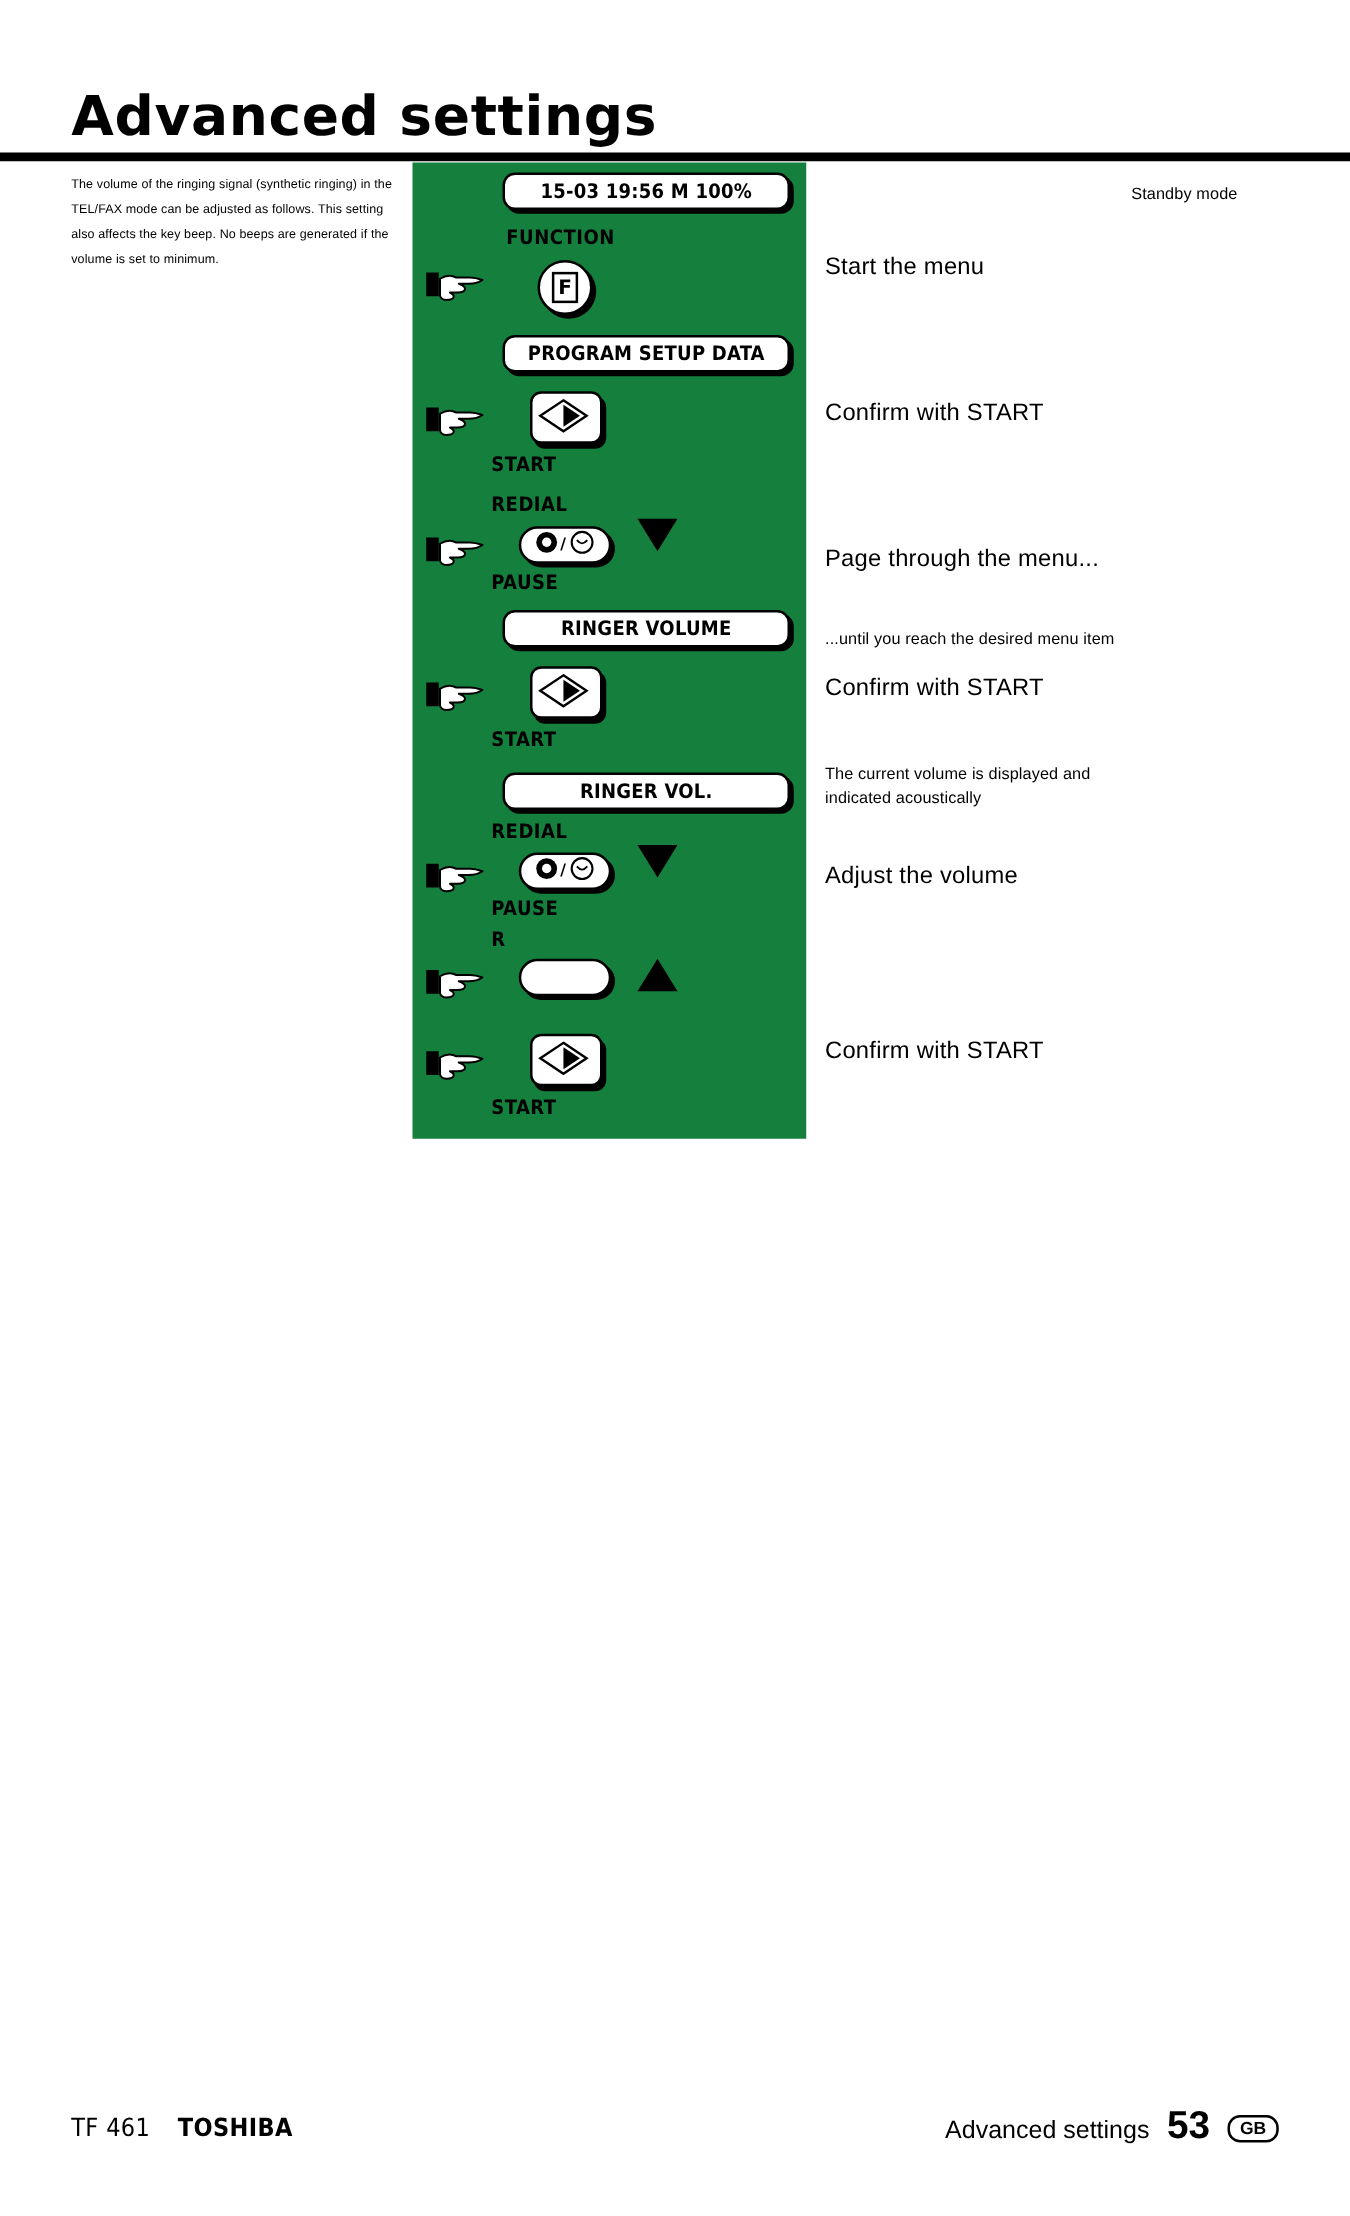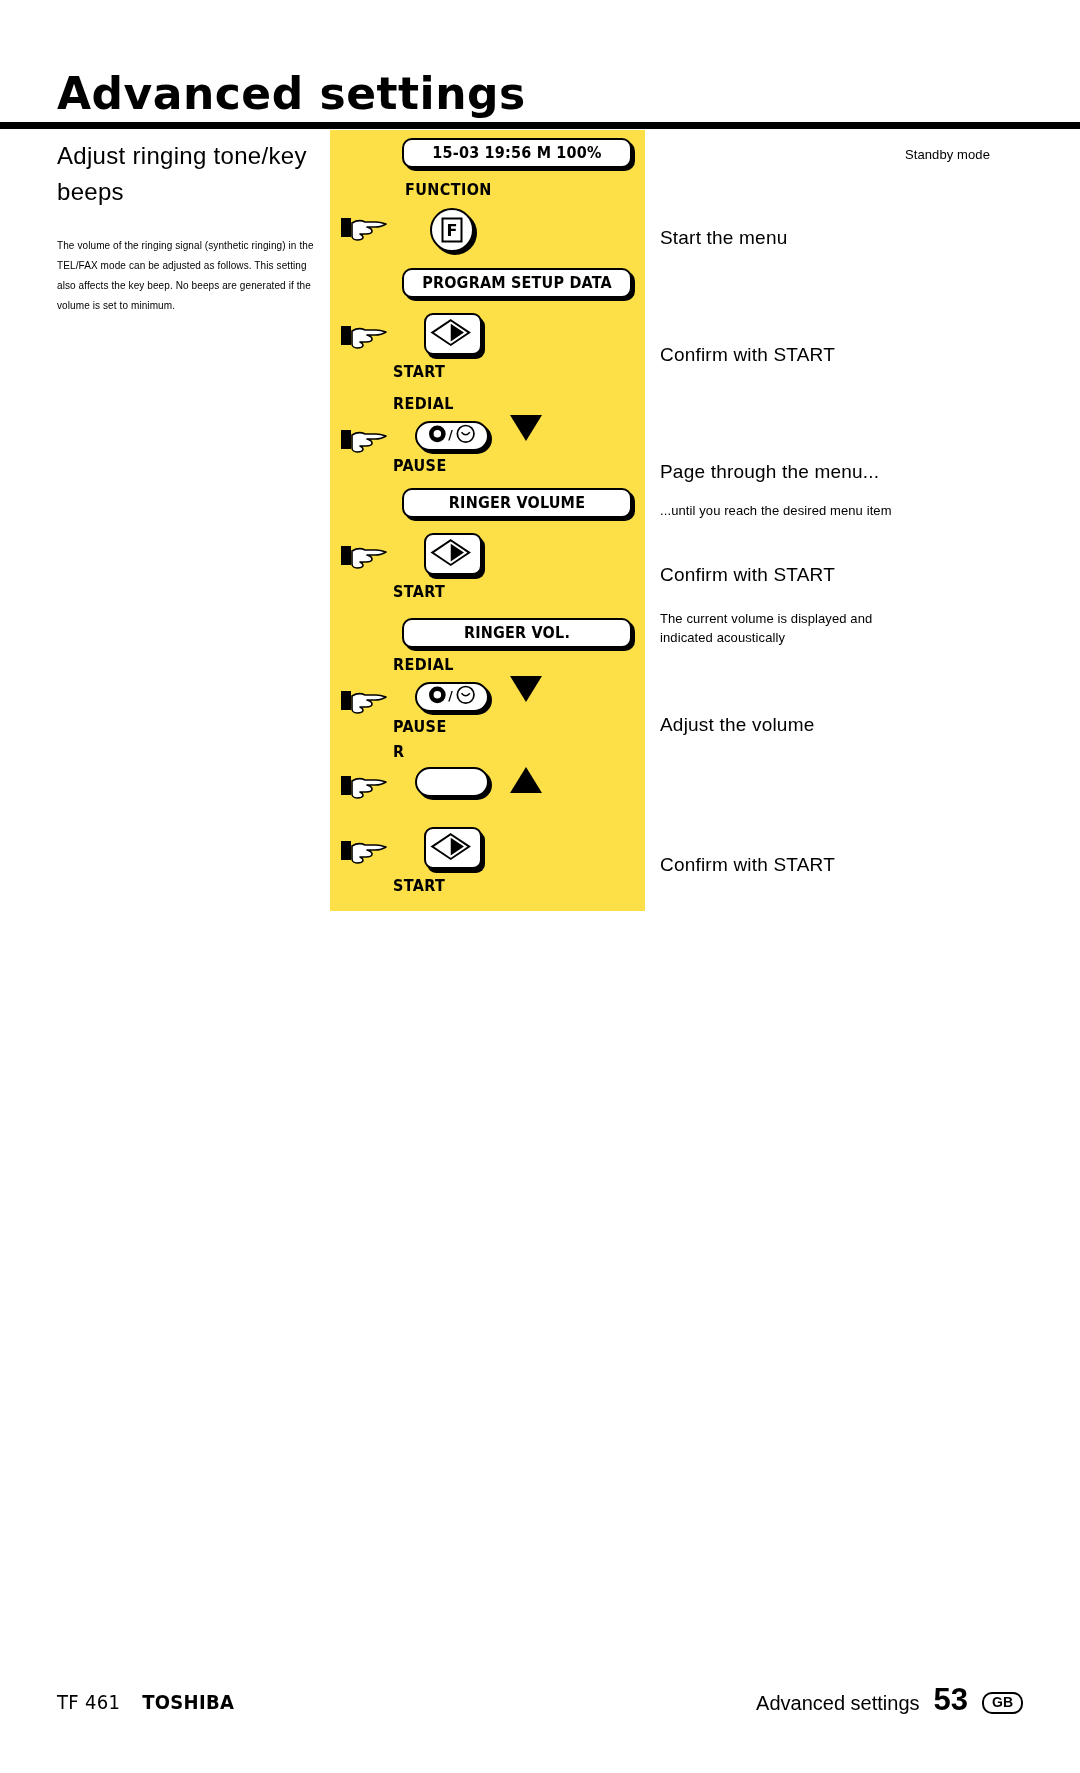--- a/index.html
+++ b/index.html
@@ -65,21 +65,21 @@
     letter-spacing: 0.1px;
   }
 
   
   #col-center {
     position: absolute;
     left: 330px;
     top: 130px;
     width: 315px;
     height: 781px;
-    background: #fde047;
+    background: #15803d;
   }
 
   
   #col-right {
     position: absolute;
     left: 660px;
     top: 138px;
     width: 370px;
   }
 
@@ -197,21 +197,20 @@
     border-bottom: 26px solid #000;
   }
 
   
   .ann-big {
     position: absolute;
     font-size: 19px;
     line-height: 25px;
     letter-spacing: 0.2px;
     white-space: nowrap;
-    margin-top: 24px;
   }
   .ann-small {
     position: absolute;
     font-size: 13px;
     line-height: 19px;
     letter-spacing: 0.1px;
     width: 330px;
   }
 
   
@@ -257,21 +256,20 @@
 </style>
 </head>
 <body>
 
 <div id="page">
 
   <div id="page-title">Advanced settings</div>
   <div id="title-rule"></div>
 
   <div id="col-left">
-    <div class="lead-heading">Adjust ringing tone/key beeps</div>
     <div class="body-copy">The volume of the ringing signal (synthetic ringing) in the TEL/FAX mode can be adjusted as follows. This setting also affects the key beep. No beeps are generated if the volume is set to minimum.</div>
   </div>
 
   <div id="col-center">
 
     <div class="lcd" style="left:72px; top:8px; width:230px;">15-03 19:56  M 100%</div>
 
     <div class="keylabel" style="left:75px; top:50px; width:125px;">FUNCTION</div>
     <div class="hand" style="left:10px; top:82px;">
       <svg viewBox="0 0 48 30" width="48" height="30">

